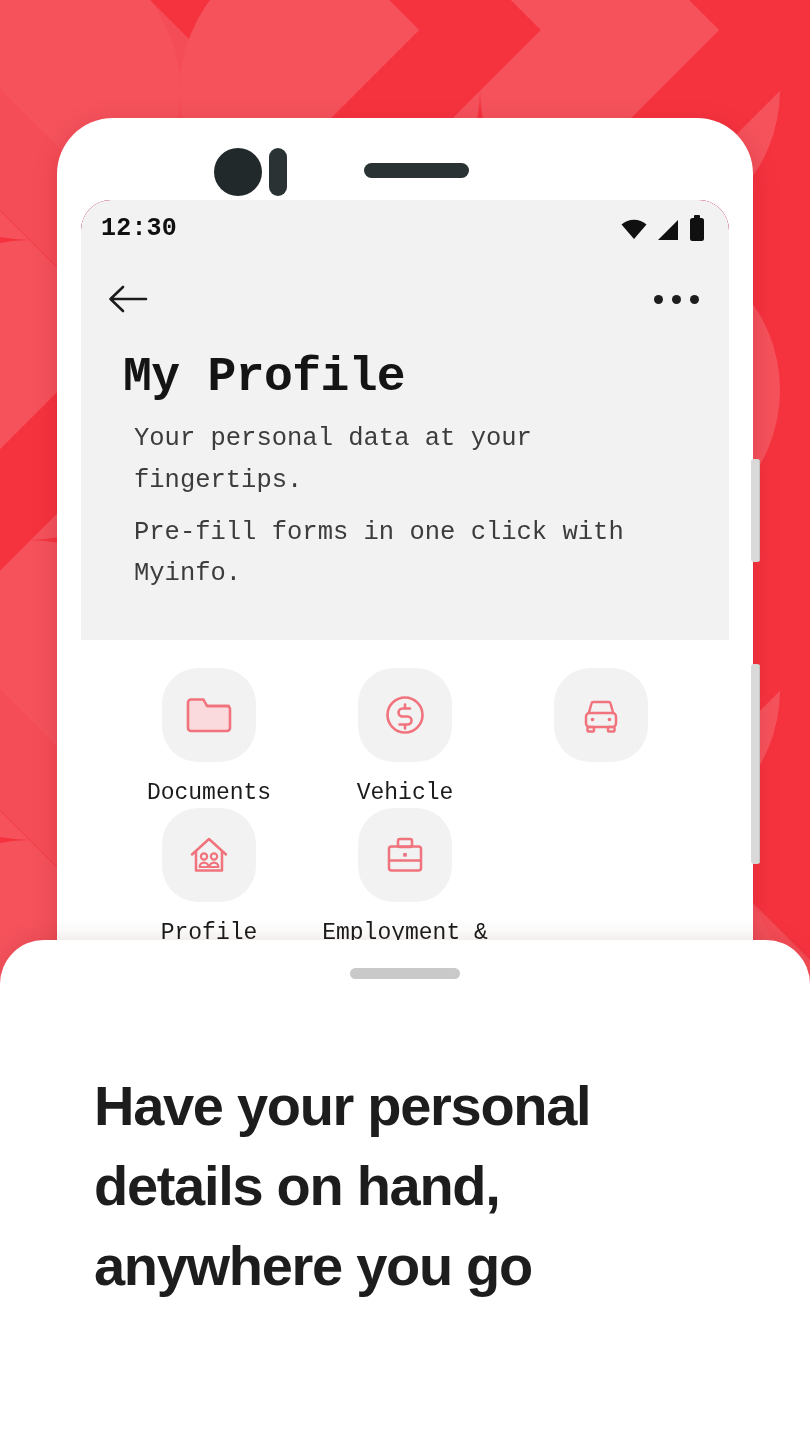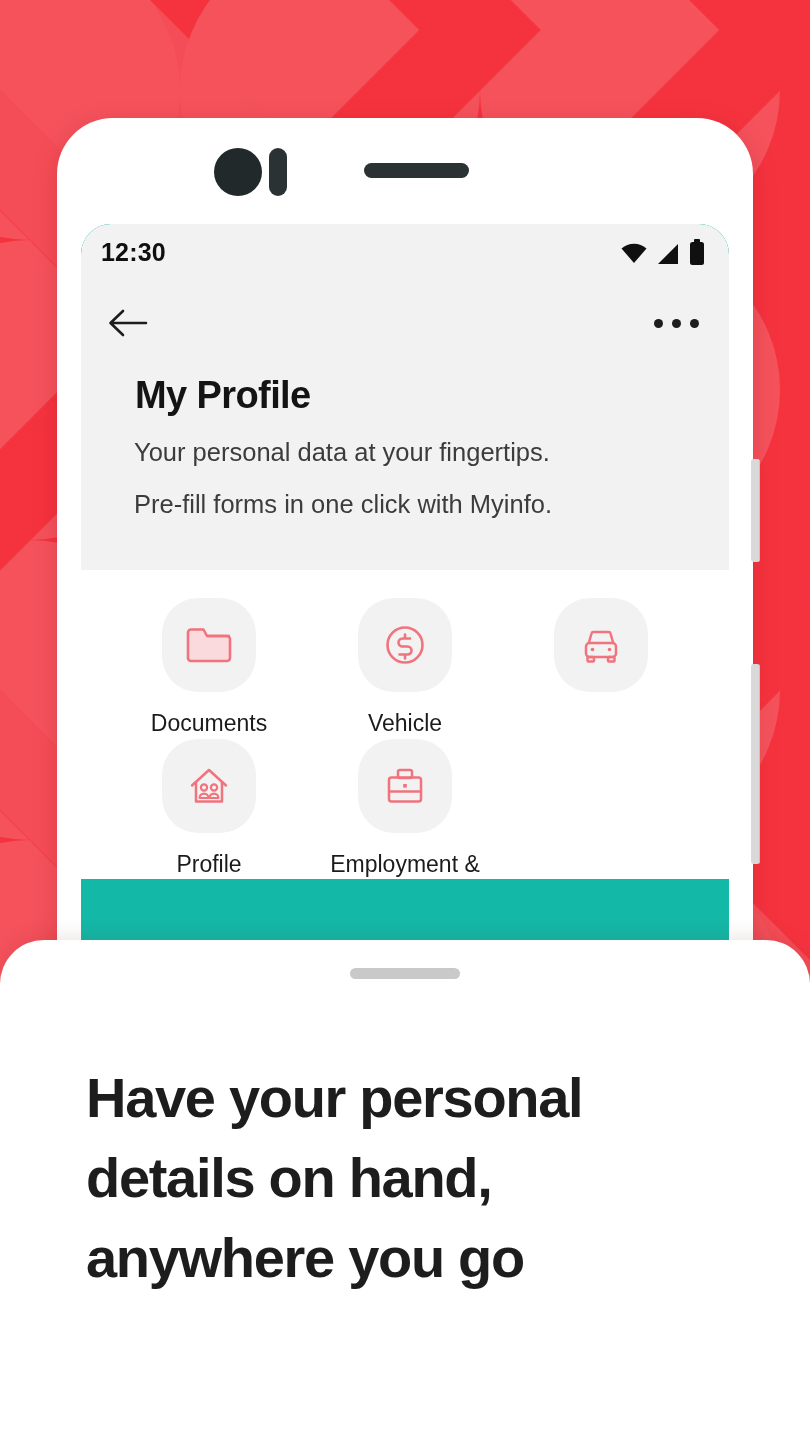--- a/index.html
+++ b/index.html
@@ -25,36 +25,36 @@
   .cam-sensor{position:absolute;left:212px;top:30px;width:18px;height:48px;border-radius:9px;background:#2b3234;}
   .earpiece{position:absolute;left:307px;top:45px;width:105px;height:15px;border-radius:8px;background:#2b3234;}
 
   
   .side-btn{position:absolute;right:-7px;background:#d9d9d9;border-radius:3px;width:9px;box-shadow:inset -1px 0 0 #c4c4c4;}
   .side-btn.vol{top:341px;height:103px;}
   .side-btn.pwr{top:546px;height:200px;}
 
   
   .screen{
-    position:absolute;left:24px;top:106px;width:648px;height:911px;
-    background:#14b8a6;border-radius:30px 30px 0 0;overflow:hidden;
+    position:absolute;left:24px;top:82px;width:648px;height:911px;
+    background:#be185d;border-radius:30px 30px 0 0;overflow:hidden;font-family:Liberation Mono, monospace;
   }
   .screen-header{background:#f2f2f2;padding:0;border-radius:30px 30px 0 0;}
 
   .statusbar{height:56px;display:flex;align-items:center;justify-content:space-between;padding:0 24px 0 20px;}
   .status-time{font-size:25px;font-weight:600;color:#101010;letter-spacing:.2px;}
   .status-icons{display:flex;align-items:flex-end;gap:9px;}
 
   .appbar{height:86px;display:flex;align-items:center;justify-content:space-between;padding:0 26px 0 20px;}
   .icon-btn{width:54px;height:54px;display:flex;align-items:center;justify-content:center;cursor:pointer;}
   .kebab{display:flex;gap:9px;align-items:center;}
   .kebab i{width:9px;height:9px;border-radius:50%;background:#1d1d1d;display:block;}
 
   .head-text{padding:10px 42px 34px 42px;}
-  .page-title{font-size:38px;font-weight:700;color:#141414;margin:0 0 16px 12px;letter-spacing:-.6px;line-height:1.05;}
+  .page-title{font-size:48px;font-weight:700;color:#141414;margin:0 0 16px 0;letter-spacing:-.6px;line-height:1.05;}
   .page-sub{font-size:25.5px;line-height:1.62;color:#3c3c3c;margin:11px;font-weight:400;}
 
   
   .grid{padding:28px 30px 0 30px;display:grid;grid-template-columns:repeat(3,1fr);background:#fff;}
   .cat{display:flex;flex-direction:column;align-items:center;cursor:pointer;}
   .tile{
     width:94px;height:94px;background:#f2f2f2;
     border-radius:40% / 40%;
     display:flex;align-items:center;justify-content:center;
     -webkit-mask-image:none;
@@ -63,21 +63,21 @@
   .cat-label{margin-top:17px;font-size:23px;color:#1b1b1b;text-align:center;line-height:1.28;max-width:190px;font-weight:400;}
 
   
   .sheet{
     position:absolute;left:0;top:940px;width:810px;height:500px;
     background:#ffffff;border-radius:44px 44px 0 0;
     box-shadow:0 -4px 20px rgba(90,0,10,.10);
   }
   .grabber{position:absolute;left:50%;transform:translateX(-50%);top:28px;width:110px;height:11px;border-radius:6px;background:#c9c9c9;}
   .sheet-heading{
-    margin:0;padding:118px 86px 0 86px;
+    margin:8px;padding:118px 86px 0 86px;
     font-size:56px;line-height:1.43;font-weight:700;color:#1d1d1d;letter-spacing:-1.3px;
   }
 </style>
 </head>
 <body>
 
 <div id="stage">
 
   <svg class="bg-pattern" viewBox="0 0 810 1440" preserveAspectRatio="none">
     <rect x="0" y="0" width="810" height="1440" fill="#F5333F"></rect>

